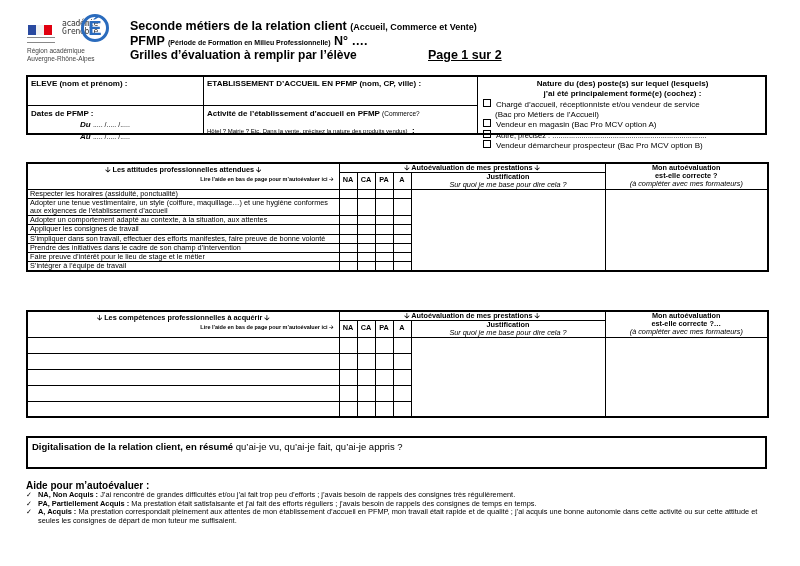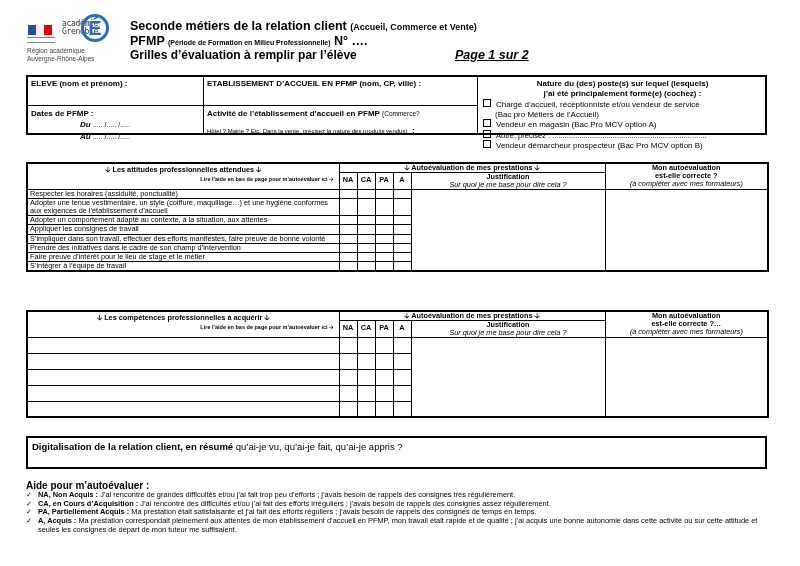--- a/index.html
+++ b/index.html
@@ -14,21 +14,21 @@
     .flag-caption { left:27px; top:37px; width:28px; height:4px; border-top:1px solid #888; border-bottom:1px solid #888; }
     .acad-text { left:62px; top:20px; font-size:8px; line-height:8px; text-align:right; color:#333; font-family:"DejaVu Sans Mono", monospace; letter-spacing:-0.3px; }
     .acad-e { left:81px; top:14px; width:28px; height:28px; border-radius:50%; border:3px solid #2a6bbd; box-sizing:border-box; color:#2a6bbd; font-weight:bold; font-size:20px; line-height:22px; text-align:center; }
     .region-text { left:27px; top:47px; font-size:6.5px; line-height:8px; color:#444; }
 
     .title1 { left:130px; top:19px; font-size:12.5px; font-weight:bold; white-space:nowrap; }
     .title1 .small { font-size:9px; }
     .title2 { left:130px; top:34px; font-size:12.5px; font-weight:bold; white-space:nowrap; }
     .title2 .small { font-size:7px; }
     .title3 { left:130px; top:48px; font-size:12px; font-weight:bold; white-space:nowrap; }
-    .page-ind { left:455px; top:48px; font-size:12.5px; font-weight:bold; font-style:italic; text-decoration:underline; white-space:nowrap; }
+    .page-ind { left:428px; top:48px; font-size:12.5px; font-weight:bold; text-decoration:underline; white-space:nowrap; }
 
     
     .info-box { left:26px; top:75px; width:741px; height:60px; border:2px solid #000; box-sizing:border-box; }
     .info-box .vline { position:absolute; top:0; bottom:0; width:1px; background:#000; }
     .info-box .hline { position:absolute; height:1px; background:#000; }
     .lbl { font-size:8px; font-weight:bold; white-space:nowrap; }
     .lbl .norm { font-weight:normal; font-size:6.5px; }
     .tiny { font-size:6px; white-space:nowrap; }
     .dates-line { font-size:8px; font-weight:bold; font-style:italic; white-space:nowrap; }
     .dates-line .dots { font-weight:normal; font-style:normal; font-size:7px; }
@@ -302,23 +302,19 @@
 </div>
 
 <div class="abs help-title">Aide pour m’autoévaluer :</div>
 <div class="abs help-list">
   <div class="help-item">
     <span class="check">✓</span>
     <b>NA, Non Acquis :</b><span> J’ai rencontré de grandes difficultés et/ou j’ai fait trop peu d’efforts ; j’avais besoin de rappels des consignes très régulièrement.</span>
   </div>
   <div class="help-item">
     <span class="check">✓</span>
-    <b>CA, en Cours d’Acquisition :</b><span> J’ai rencontré des difficultés et/ou j’ai fait des efforts irréguliers ; j’avais besoin de rappels des consignes assez régulièrement.</span>
-  </div>
-  <div class="help-item">
-    <span class="check">✓</span>
     <b>PA, Partiellement Acquis :</b><span> Ma prestation était satisfaisante et j’ai fait des efforts réguliers ; j’avais besoin de rappels des consignes de temps en temps.</span>
   </div>
   <div class="help-item">
     <span class="check">✓</span>
     <b>A, Acquis :</b><span> Ma prestation correspondait pleinement aux attentes de mon établissement d’accueil en PFMP, mon travail était rapide et de qualité ; j’ai acquis une bonne autonomie dans cette activité ou sur cette attitude et seules les consignes de départ de mon tuteur me suffisaient.</span>
   </div>
 </div>
 
 </body></html>

